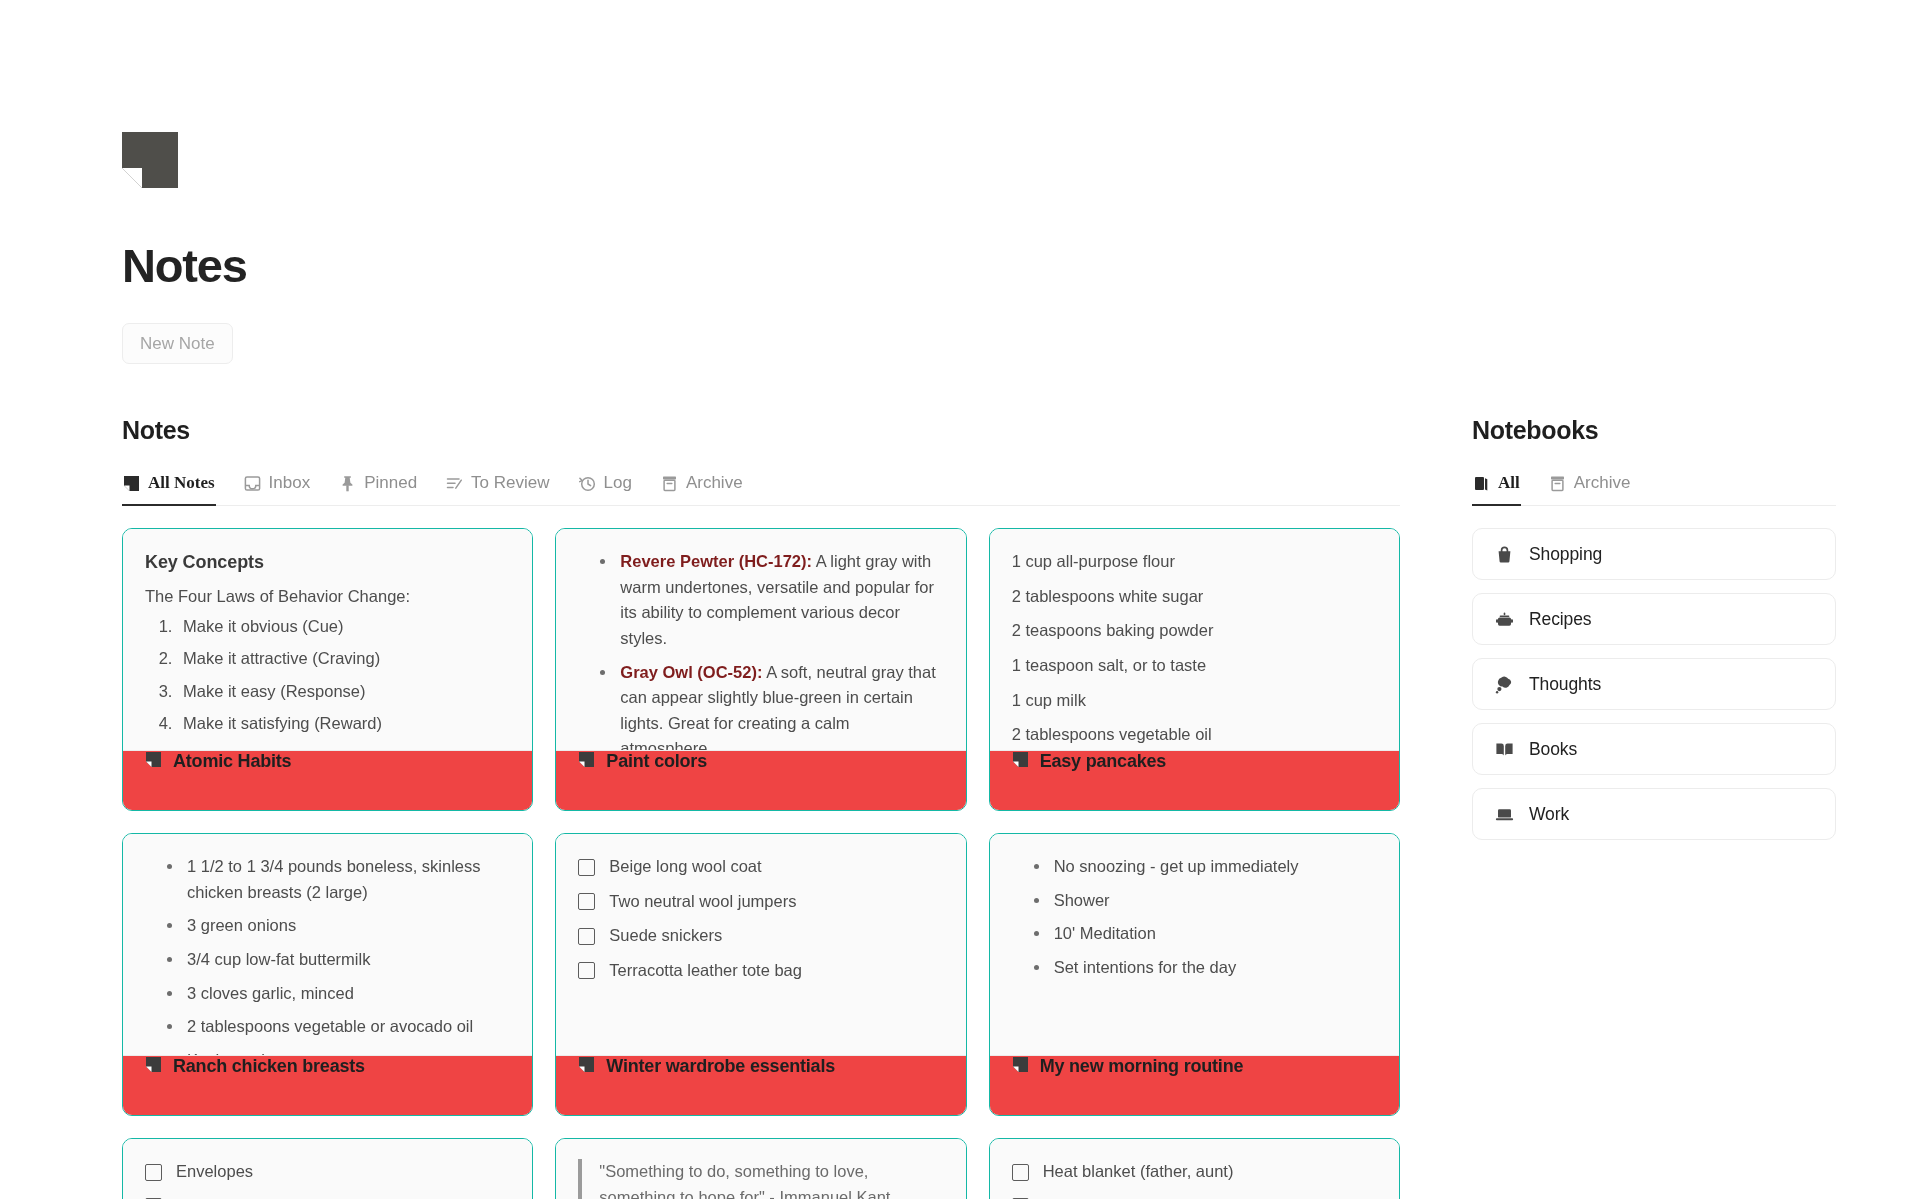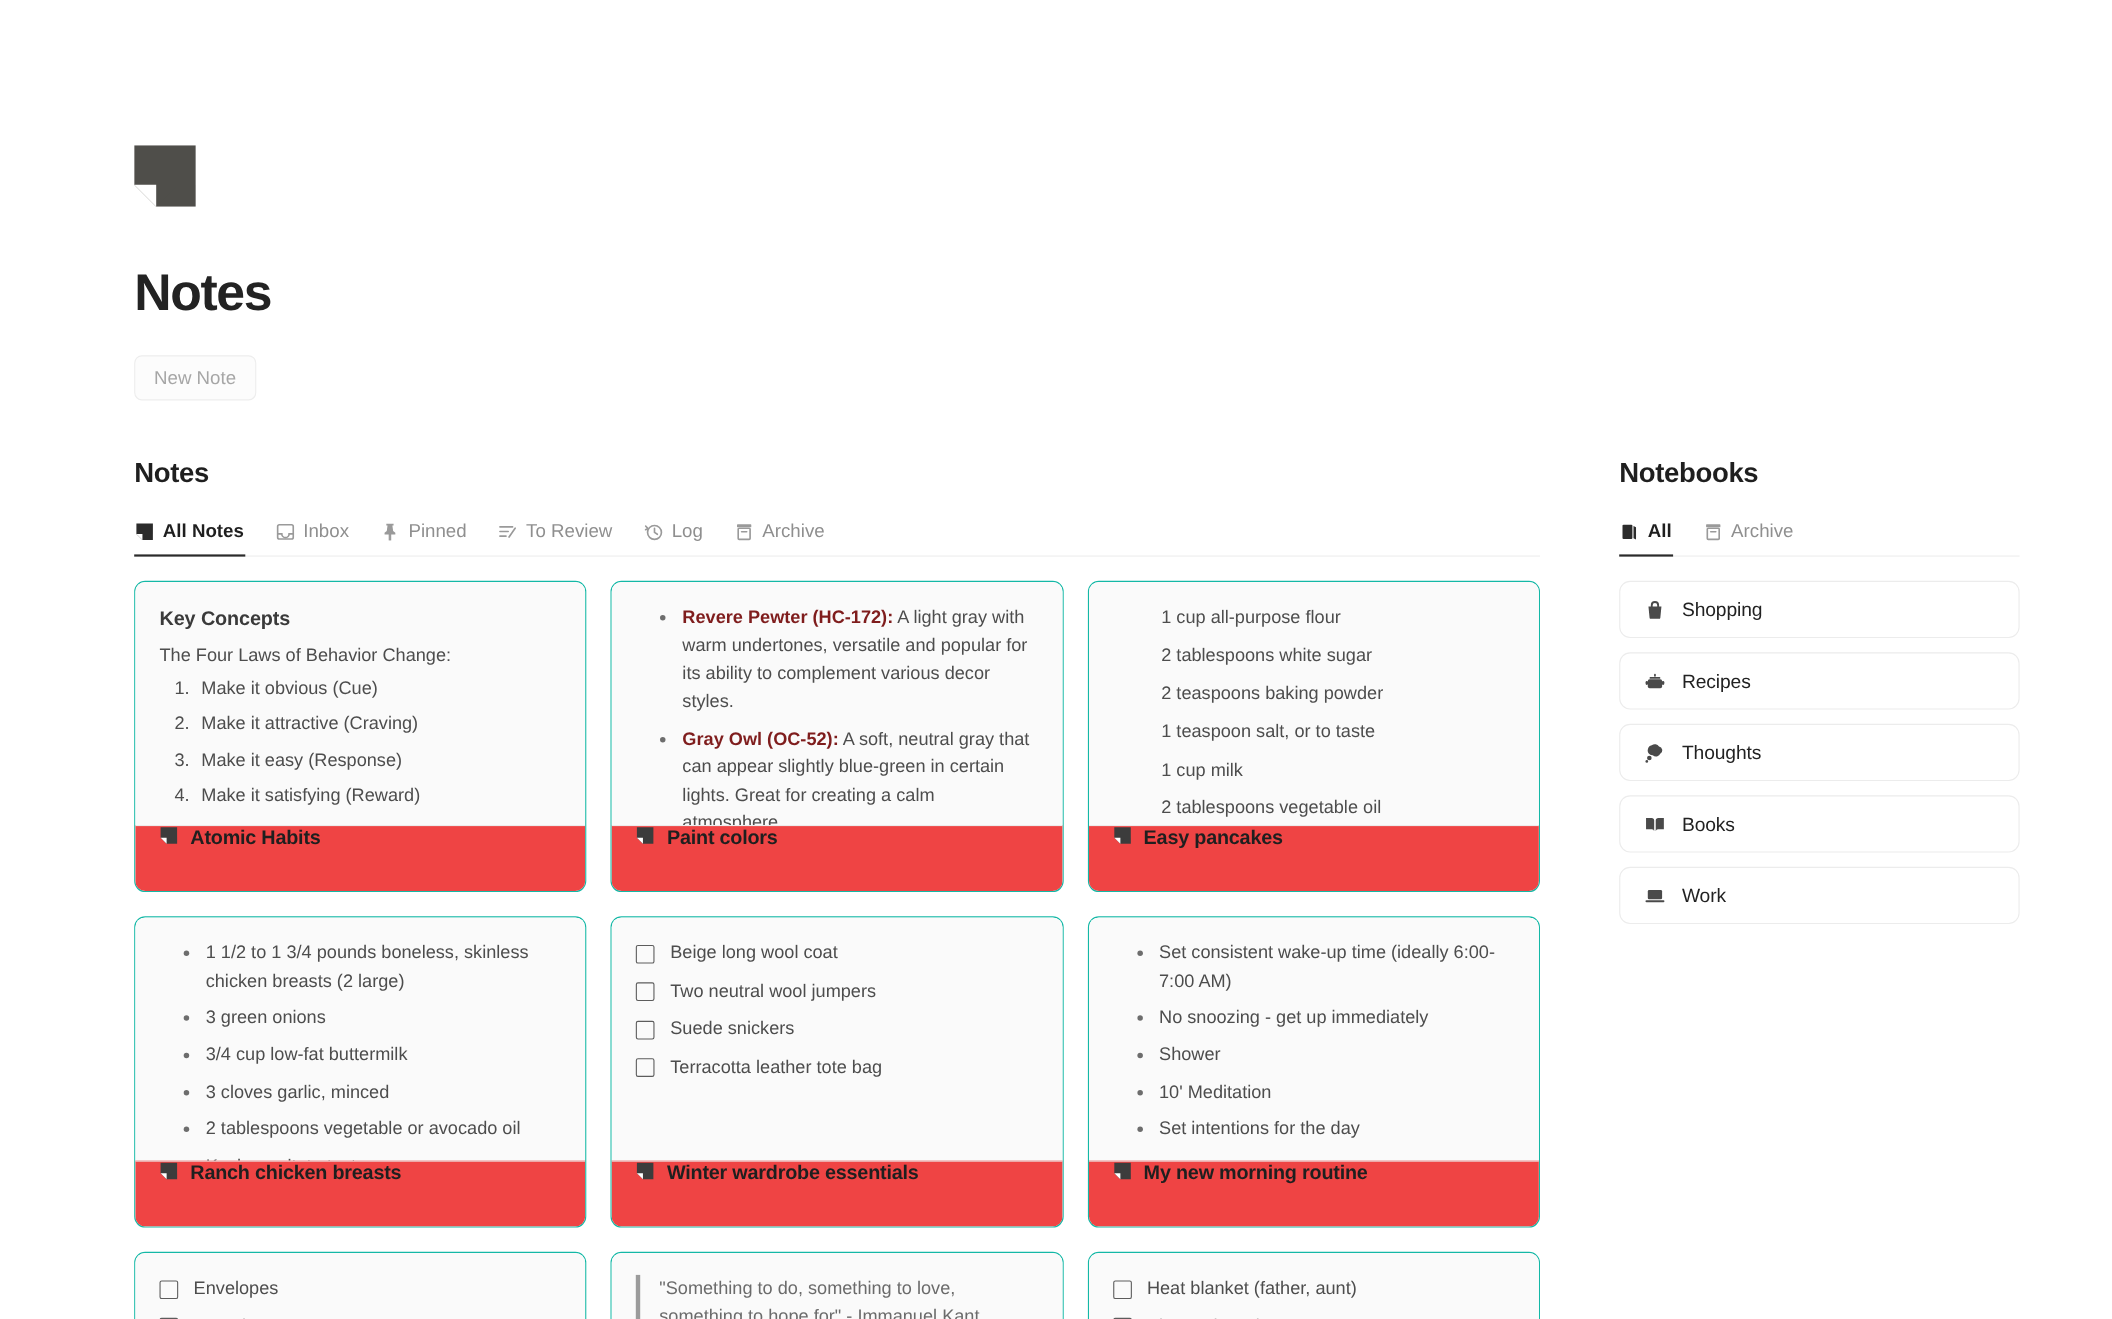--- a/index.html
+++ b/index.html
@@ -80,21 +80,21 @@
     align-items: center;
     gap: 8px;
     padding: 4px 1px 11px 1px;
     font-size: 17px;
     color: #8f8f8f;
     cursor: pointer;
     border-bottom: 2.5px solid transparent;
     margin-bottom: -1px;
     white-space: nowrap;
   }
-  .tab.active { color: #1f1f1f; font-weight: 600; border-bottom-color: #2b2b2b; }
+  .tab.active { color: #1f1f1f; font-weight: 600; border-bottom-color: #2b2b2b; font-family: Liberation Serif, serif; }
   .tab .tico { width: 17px; height: 17px; display: block; flex: 0 0 17px; }
   .tab .tico svg { display: block; width: 17px; height: 17px; }
   .tab.active .tico svg { fill: #2b2b2b; stroke: #2b2b2b; }
   .tab .tico svg { fill: #9a9a9a; stroke: #9a9a9a; }
 
   
   .card-grid {
     display: grid;
     grid-template-columns: repeat(3, 1fr);
     gap: 22px;
@@ -163,21 +163,21 @@
   ul.nb-ul li::before {
     content: "";
     position: absolute;
     left: 2px; top: 10px;
     width: 5px; height: 5px;
     border-radius: 50%;
     background: #6d6d6d;
   }
   ul.nb-ul li b { color: #7f1d1d; font-weight: 700; }
 
-  .nb-lines > div { margin-bottom: 9px; margin-left: 44px; }
+  .nb-lines > div { margin-bottom: 9px; }
 
   ul.nb-check { list-style: none; margin: 0; }
   ul.nb-check li {
     display: flex;
     align-items: center;
     gap: 14px;
     margin-bottom: 9px;
   }
   .chk {
     width: 17px; height: 17px;
@@ -427,21 +427,20 @@
                   <path d="M7.3 15 V11.3 H11 Z" fill="#3c3c3c"></path>
                 </svg>
             </span>
             <span class="ftitle">Winter wardrobe essentials</span>
           </div>
         </div>
 
         <div class="note-card">
           <div class="note-body">
             <ul class="nb-ul">
-              <li>Set consistent wake-up time (ideally 6:00-7:00 AM)</li>
               <li>No snoozing - get up immediately</li>
               <li>Shower</li>
               <li>10' Meditation</li>
               <li>Set intentions for the day</li>
             </ul>
           </div>
           <div class="note-footer">
             <span class="fico">
               <svg viewBox="0 0 17 17">
                   <path d="M1 1 H16 V16 H6.5 L1 10.5 Z"></path>

